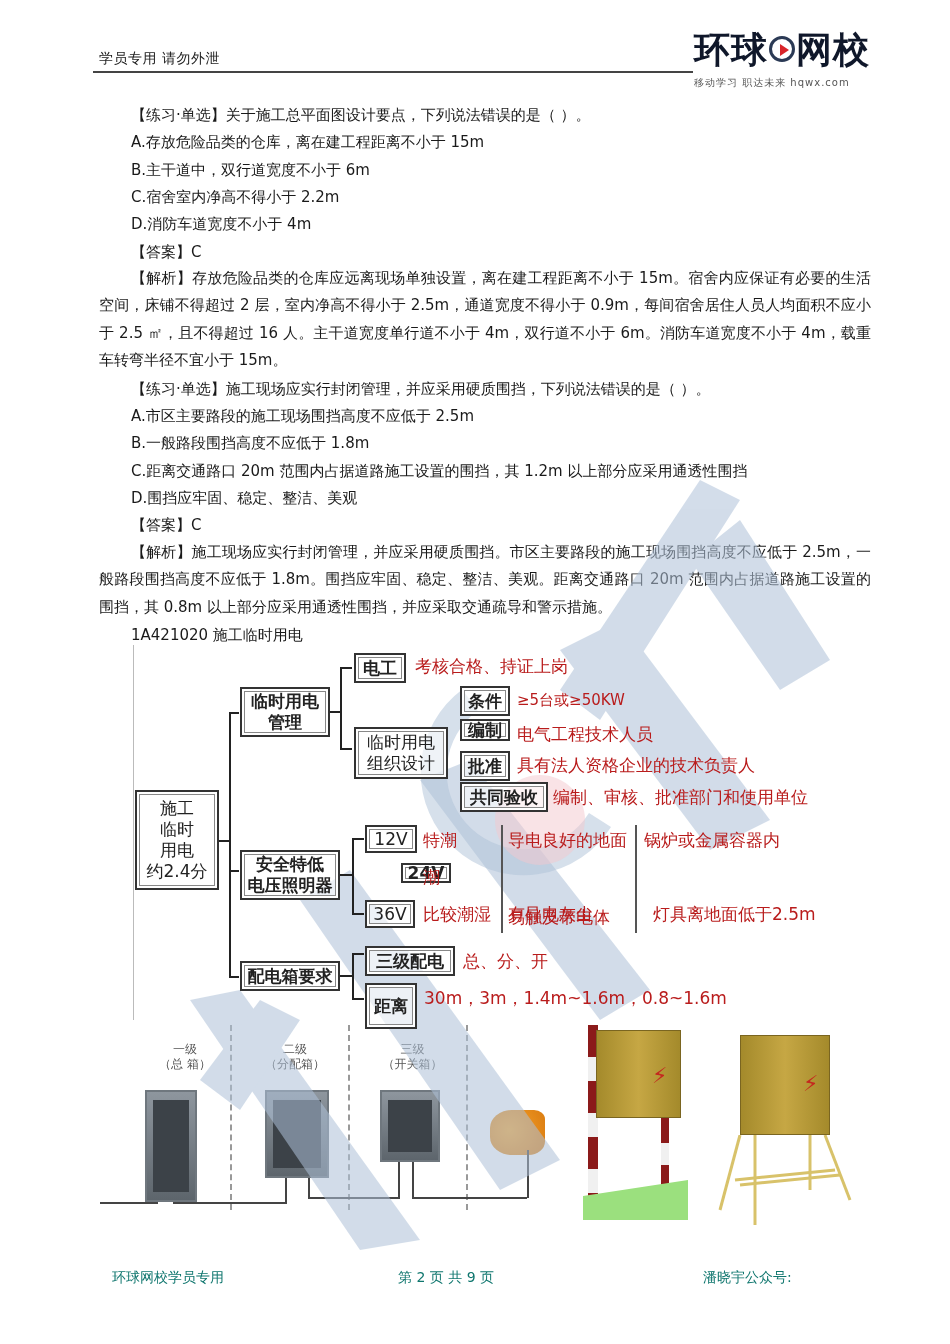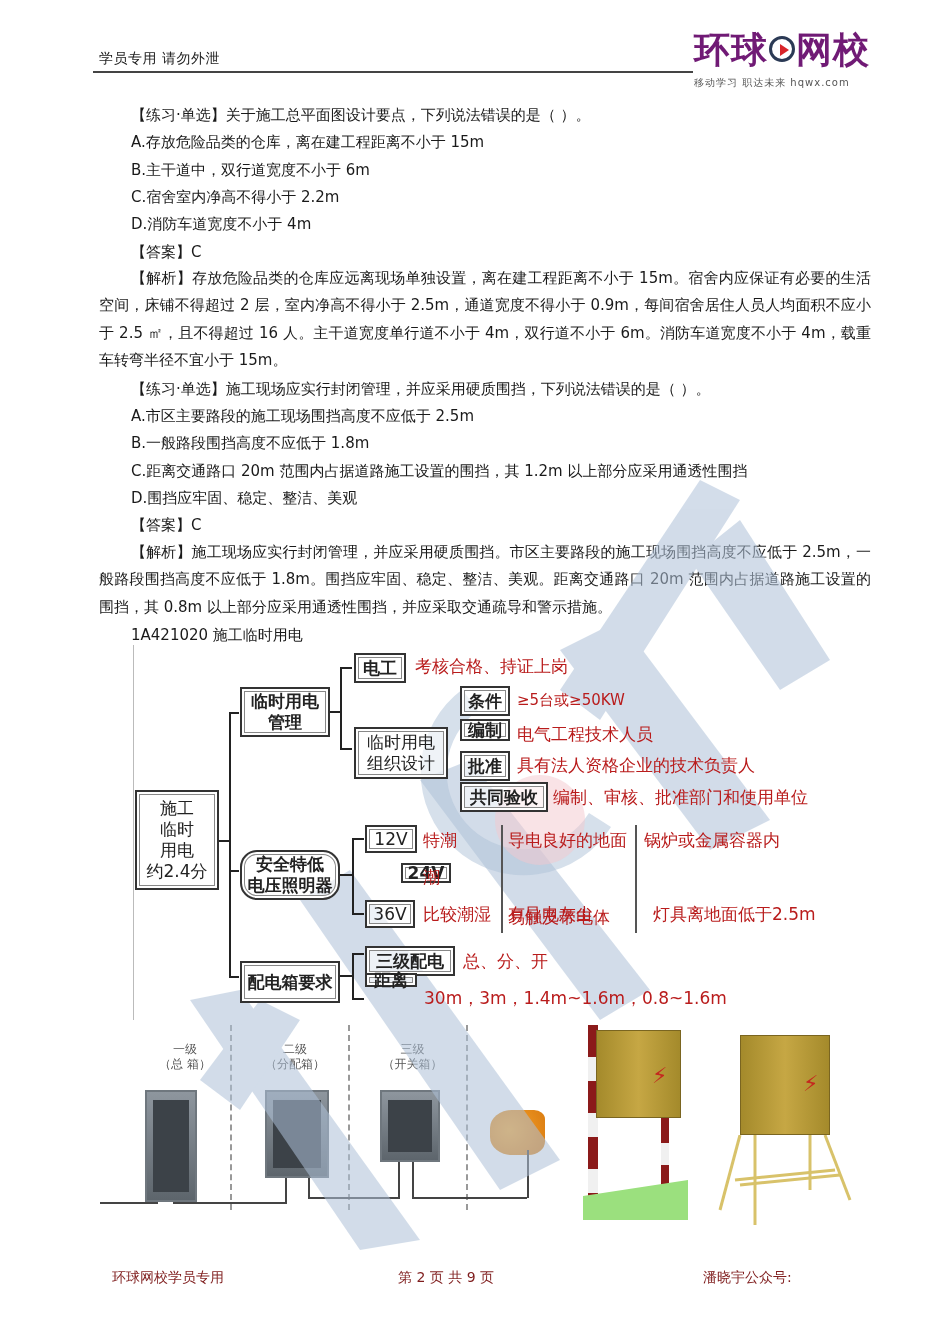--- a/index.html
+++ b/index.html
@@ -3,21 +3,21 @@
 <meta charset="utf-8">
 <style>
   * { box-sizing: border-box; margin: 0; padding: 0; }
   html, body { width: 950px; height: 1344px; background: #ffffff; overflow: hidden; }
   body { position: relative; font-family: "DejaVu Sans", "Liberation Sans", sans-serif; color: #1a1a1a; }
 
   
   .hdr-left { position: absolute; left: 99px; top: 50px; font-size: 14px; color: #222; letter-spacing: 0.5px; }
   .hdr-rule { position: absolute; left: 93px; top: 71px; width: 600px; height: 1.5px; background: #444; }
   .logo { position: absolute; left: 690px; top: 30px; width: 180px; height: 64px; }
-  .logo-main { position: absolute; left: 4px; top: 0; font-size: 36px; font-weight: bold; color: #701a75; letter-spacing: 1px; line-height: 40px; }
+  .logo-main { position: absolute; left: 4px; top: 0; font-size: 36px; font-weight: bold; color: #0f172a; letter-spacing: 1px; line-height: 40px; }
   .logo-play { display: inline-block; width: 26px; height: 26px; border: 3px solid #2b3a55; border-radius: 50%; position: relative; vertical-align: middle; margin: 0 1px; top: -3px; }
   .logo-play::after { content: ""; position: absolute; left: 8px; top: 5px; border-left: 9px solid #d9252a; border-top: 6px solid transparent; border-bottom: 6px solid transparent; }
   .logo-sub { position: absolute; left: 4px; top: 46px; font-size: 10px; color: #555; letter-spacing: 1px; white-space: nowrap; }
 
   
   .line { position: absolute; left: 131px; font-size: 15px; line-height: 20px; white-space: nowrap; color: #1a1a1a; }
   .para { position: absolute; left: 99px; width: 772px; font-size: 15px; line-height: 27.3px; text-align: justify; text-indent: 32px; color: #1a1a1a; }
 
   
   .watermark { position: absolute; left: 0; top: 0; width: 950px; height: 1344px; pointer-events: none; z-index: 5; }
@@ -33,21 +33,21 @@
   .photos { position: absolute; left: 100px; top: 1020px; width: 760px; height: 205px; }
   .cab { position: absolute; background: linear-gradient(#8e969e, #5d656c); border: 2px solid #6f777e; }
   .cab-inner { position: absolute; left: 6px; top: 8px; right: 6px; bottom: 8px; background: #3c4248; }
   .lvl { position: absolute; font-size: 12px; color: #555; text-align: center; line-height: 15px; font-family: "DejaVu Serif", serif; }
   .dash { position: absolute; width: 0; border-left: 2px dashed #999; }
   .wire { position: absolute; background: #444; }
   .ybox { position: absolute; background: linear-gradient(90deg, #a48a2b, #c6a744 50%, #a48a2b); border: 1px solid #7a6520; }
   .bolt { position: absolute; color: #c4281f; font-size: 22px; font-weight: bold; }
 
   
-  .ftr { position: absolute; top: 1269px; font-size: 14px; color: #7f1d1d; white-space: nowrap; }
+  .ftr { position: absolute; top: 1269px; font-size: 14px; color: #0f766e; white-space: nowrap; }
 </style>
 </head>
 <body>
 
 <div>
   <div class="hdr-left">学员专用 请勿外泄</div>
   <div class="hdr-rule"></div>
   <div class="logo">
     <div class="logo-main"><span>环球</span><span class="logo-play"></span><span>网校</span></div>
     <div class="logo-sub">移动学习 职达未来  hqwx.com</div>
@@ -126,21 +126,21 @@
 
   <div class="box" style="left:330px; top:41px; width:50px; height:30px;">条件</div>
   <div class="txt" style="left:387px; top:44px; font-size:15px;">≥5台或≥50KW</div>
   <div class="box" style="left:330px; top:74px; width:50px; height:22px;">编制</div>
   <div class="txt" style="left:387px; top:78px;">电气工程技术人员</div>
   <div class="box" style="left:330px; top:106px; width:50px; height:30px;">批准</div>
   <div class="txt" style="left:387px; top:109px;">具有法人资格企业的技术负责人</div>
   <div class="box" style="left:330px; top:137px; width:88px; height:30px;">共同验收</div>
   <div class="txt" style="left:423px; top:141px;">编制、审核、批准部门和使用单位</div>
 
-  <div class="box" style="left:110px; top:205px; width:100px; height:50px; flex-direction:column;border-radius:17px;">
+  <div class="box" style="left:110px; top:205px; width:100px; height:50px; flex-direction:column;">
     <span>安全特低</span>
     <span>电压照明器</span>
   </div>
   <div class="ln" style="left:210px; top:229px; width:12px; height:2px;"></div>
   <div class="ln" style="left:222px; top:193px; width:2px; height:76px;"></div>
   <div class="ln" style="left:222px; top:193px; width:12px; height:2px;"></div>
   <div class="ln" style="left:222px; top:268px; width:12px; height:2px;"></div>
 
   <div class="box" style="left:235px; top:180px; width:52px; height:28px; font-weight:normal;">12V</div>
   <div class="box" style="left:235px; top:218px; width:50px; height:20px; font-weight:bold;margin-left:36px;">24V</div>
@@ -150,28 +150,28 @@
   <div class="txt" style="left:293px; top:258px;">比较潮湿</div>
   <div class="vsep" style="left:371px; top:180px; height:108px;"></div>
   <div class="txt" style="left:378px; top:184px;">导电良好的地面</div>
   <div class="txt" style="left:378px; top:221px;margin-top:40px;">易触及带电体</div>
   <div class="txt" style="left:378px; top:258px;">有导电灰尘</div>
   <div class="vsep" style="left:505px; top:180px; height:108px;"></div>
   <div class="txt" style="left:514px; top:184px;">锅炉或金属容器内</div>
   <div class="txt" style="left:514px; top:221px;"></div>
   <div class="txt" style="left:514px; top:258px;margin-left:9px;">灯具离地面低于2.5m</div>
 
-  <div class="box" style="left:110px; top:316px; width:100px; height:42px;">配电箱要求</div>
+  <div class="box" style="left:110px; top:316px; width:100px; height:30px;">配电箱要求</div>
   <div class="ln" style="left:210px; top:330px; width:12px; height:2px;"></div>
   <div class="ln" style="left:222px; top:308px; width:2px; height:46px;"></div>
   <div class="ln" style="left:222px; top:308px; width:12px; height:2px;"></div>
   <div class="ln" style="left:222px; top:353px; width:12px; height:2px;"></div>
   <div class="box" style="left:235px; top:301px; width:90px; height:30px;">三级配电</div>
   <div class="txt" style="left:333px; top:305px;">总、分、开</div>
-  <div class="box" style="left:235px; top:328px; width:52px; height:14px;text-align:center;">距离</div>
+  <div class="box" style="left:235px; top:338px; width:52px; height:46px;text-align:center;">距离</div>
   <div class="txt" style="left:294px; top:342px;">30m，3m，1.4m~1.6m，0.8~1.6m</div>
 </div>
 
 <div class="photos">
   <div class="dash" style="left:130px; top:5px; height:185px;"></div>
   <div class="dash" style="left:248px; top:5px; height:185px;"></div>
   <div class="dash" style="left:366px; top:5px; height:185px;"></div>
 
   <div class="lvl" style="left:40px; top:22px; width:90px;">
       <div>一级</div>

